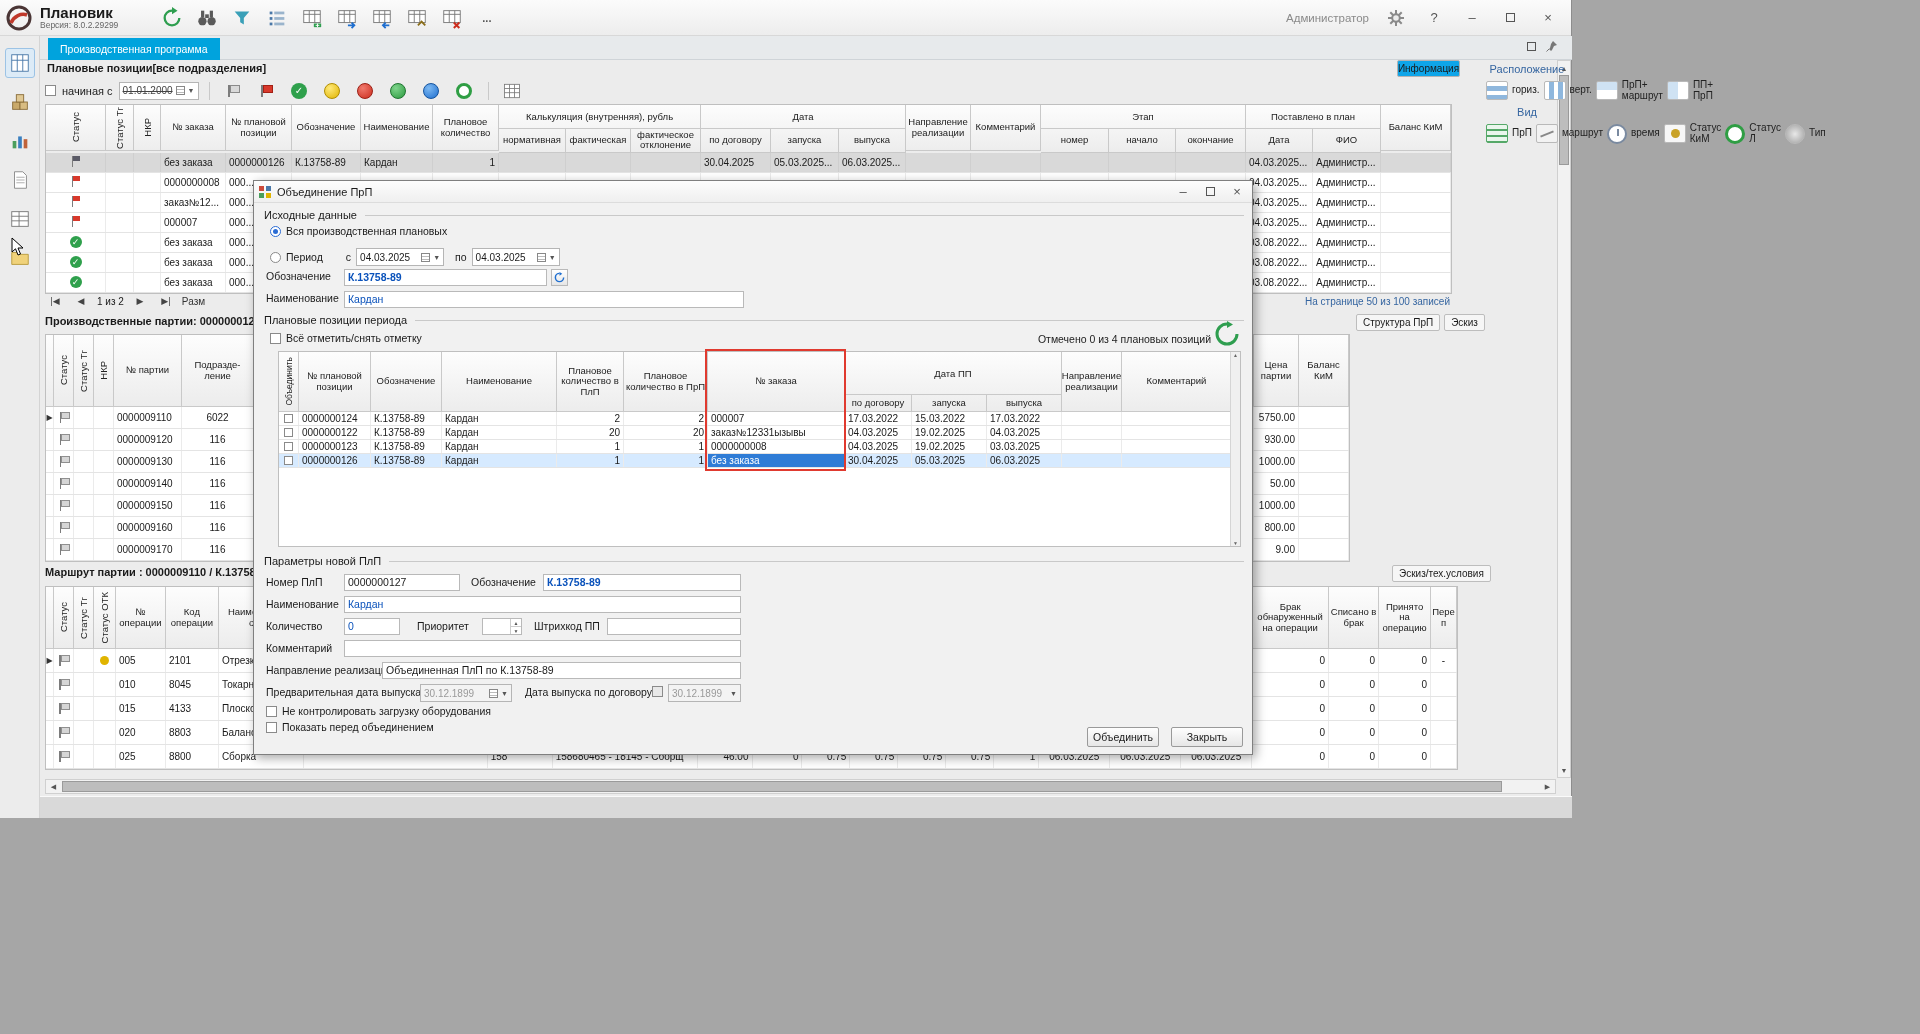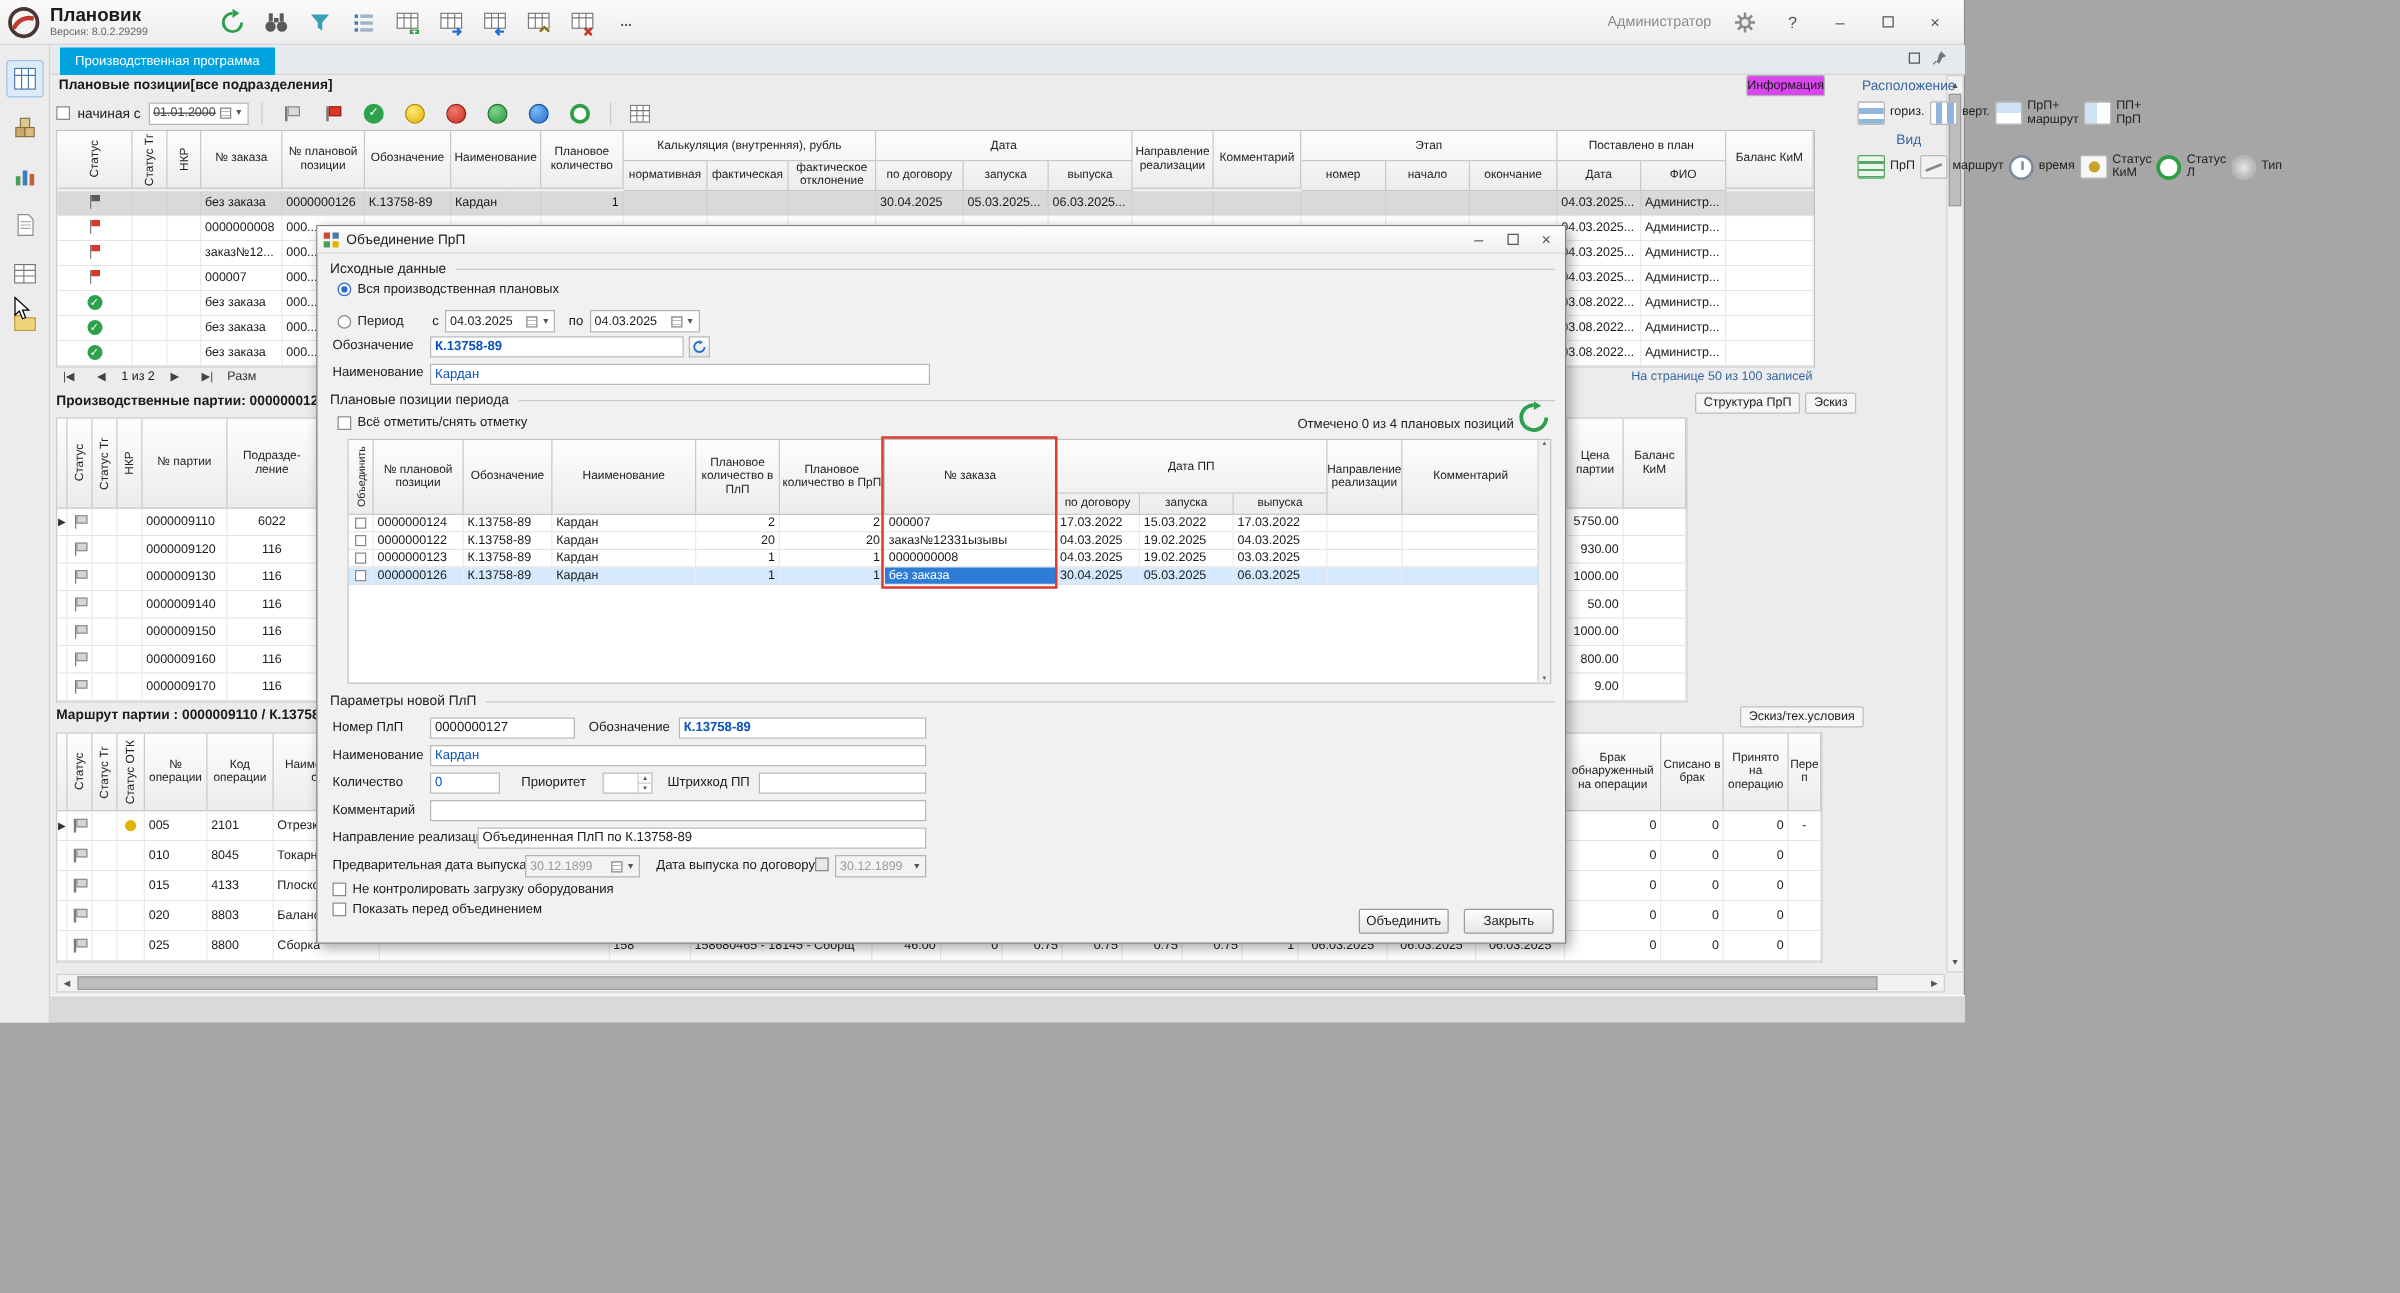--- a/index.html
+++ b/index.html
@@ -4,21 +4,21 @@
 <style>
 *{box-sizing:border-box;margin:0;padding:0}
 html,body{width:1920px;height:1034px;overflow:hidden}
 body{font-family:"Liberation Sans","DejaVu Sans",sans-serif;font-size:11px;color:#1a1a1a}
 #desktop{position:relative;width:1920px;height:1034px;background:#a6a6a6;overflow:hidden}
 #appwin{position:absolute;left:0;top:0;width:1572px;height:818px;background:#ececec;border-right:1px solid #8d8d8d;border-bottom:1px solid #8d8d8d}
 
 
 #topbar{position:absolute;left:0;top:0;width:100%;height:36px;background:linear-gradient(#fbfbfb,#ededed);border-bottom:1px solid #d8d8d8;display:flex;align-items:center;z-index:10}
 #logo{width:30px;height:30px;margin:3px 6px 3px 4px;flex:0 0 auto}
-#apptitle{line-height:1.15;margin-right:24px}
+#apptitle{line-height:1.15;margin-right:10px}
 #apptitle .t{font-size:15px;font-weight:bold}
 #apptitle .v{font-size:8.5px;color:#666}
 #main-toolbar{display:flex;align-items:center;gap:8px;margin-left:30px}
 .tb-btn{width:27px;height:27px;display:flex;align-items:center;justify-content:center;border-radius:3px;color:#555;font-weight:bold}
 #topbar-right{margin-left:auto;display:flex;align-items:center;gap:16px;padding-right:12px;color:#8a8a8a}
 #topbar-right .uname{font-size:11.5px}
 .winbtn{width:22px;height:22px;display:flex;align-items:center;justify-content:center;color:#555;font-size:13px}
 .maxglyph{width:9px;height:9px;border:1px solid #555;display:inline-block}
 
 
@@ -26,21 +26,21 @@
 .tab{position:absolute;left:8px;top:2px;height:22px;padding:0 12px;background:#00a3dd;color:#fff;font-size:10.5px;display:flex;align-items:center}
 #tabrow-icons{position:absolute;right:14px;top:4px;display:flex;gap:10px;align-items:center;color:#666}
 
 
 #sidebar{position:absolute;left:0;top:36px;width:40px;height:782px;background:#ececec;border-right:1px solid #d4d4d4;padding-top:12px;display:flex;flex-direction:column;align-items:center;gap:9px;z-index:8}
 .side-btn{width:30px;height:30px;display:flex;align-items:center;justify-content:center;border-radius:3px}
 .side-btn.sel{background:#dcebf7;border:1px solid #9cc3e5}
 
 
 #page-title{position:absolute;left:47px;top:62px;font-weight:bold;font-size:11px;z-index:3}
-#info-btn{position:absolute;left:1397px;top:60px;width:63px;height:17px;background:#d946ef;border:1px solid #b3b3b3;border-radius:2px;font-size:10px;display:flex;align-items:center;justify-content:center;z-index:3}
+#info-btn{position:absolute;left:1397px;top:60px;width:63px;height:17px;background:#0ea5e9;border:1px solid #b3b3b3;border-radius:2px;font-size:10px;display:flex;align-items:center;justify-content:center;z-index:3}
 #rightpanel{position:absolute;left:1484px;top:60px;width:86px;z-index:3}
 .p-title{color:#3565a0;font-size:11px;text-align:center;padding:3px 0}
 .p-list{display:flex;flex-direction:row}
 .p-item{display:flex;align-items:center;gap:4px;padding:2px 2px;min-height:25px;cursor:default}
 .p-ico{flex:0 0 auto;width:22px;height:19px;border:1px solid #b9b9b9;border-radius:2px;background:linear-gradient(#ffffff,#dddddd);position:relative}
 .p-item span.lbl{font-size:10px;line-height:1.05;color:#222}
 .icon-horiz{background:repeating-linear-gradient(#fff 0 4px,#8fb7dd 4px 9px)}
 .icon-vert{background:repeating-linear-gradient(90deg,#fff 0 4px,#8fb7dd 4px 9px)}
 .icon-prp-route{background:linear-gradient(#cfe2f3 0 50%,#fff 50% 100%)}
 .icon-pp-prp{background:linear-gradient(90deg,#cfe2f3 0 50%,#fff 50% 100%)}

